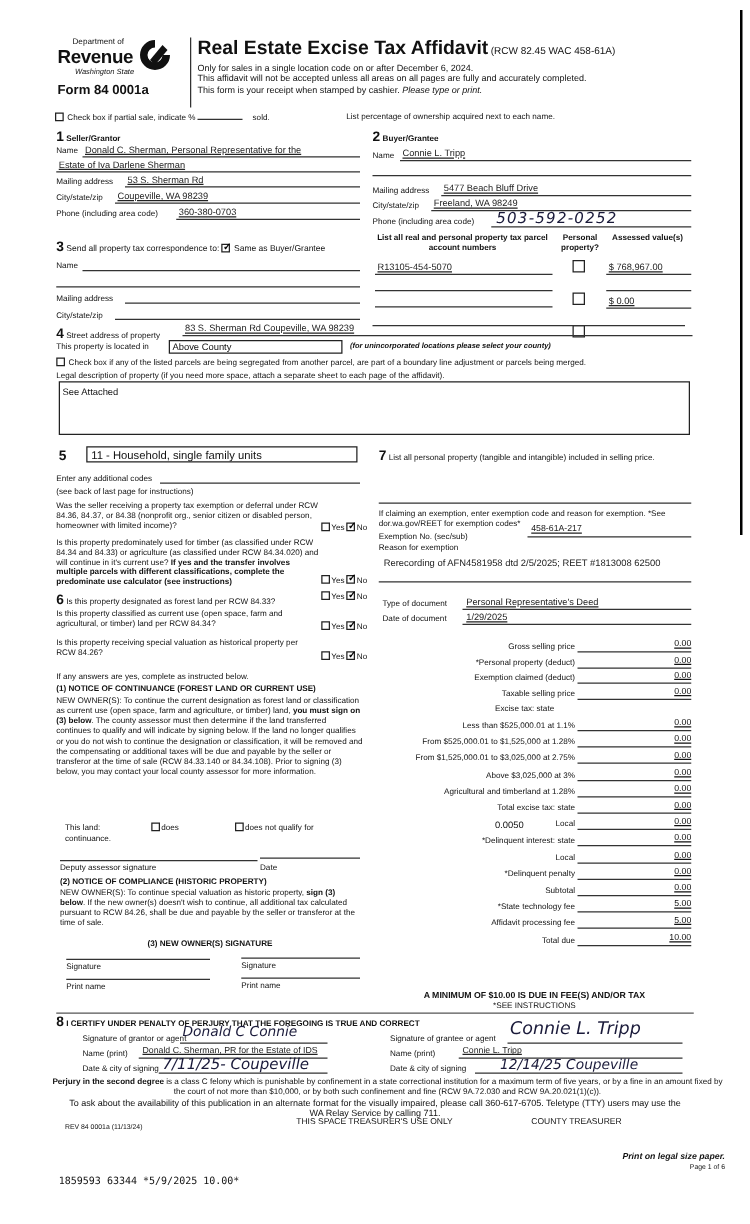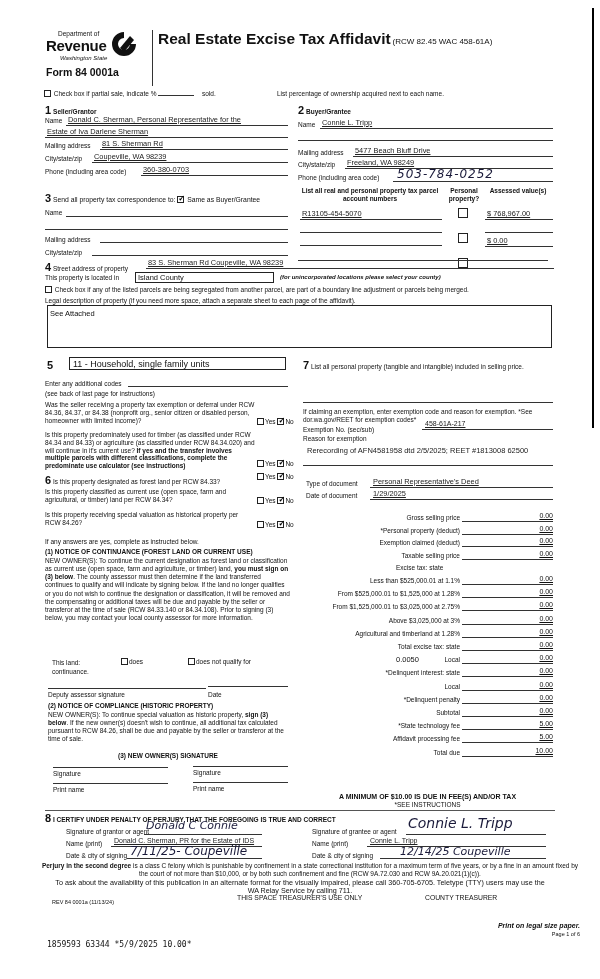--- a/index.html
+++ b/index.html
@@ -32,40 +32,43 @@
   <div class="abs bold" style="left:2px;top:36px;font-size:10.5px;">Form 84 0001a</div>
   <svg class="abs" style="left:66px;top:0;" width="28" height="28" viewBox="0 0 28 28">
     <path d="M14 2 A12 12 0 1 0 26 14 L20 14 A6 6 0 1 1 14 8 Z" fill="#111"></path>
     <path d="M10 18 L20 6 L24 10 L14 22 Z" fill="#111"></path>
   </svg>
 </div>
 <div class="abs" style="left:152px;top:30px;width:1px;height:56px;background:#333;"></div>
 <div class="abs" style="left:158px;top:30px;width:430px;">
   <span class="bold" style="font-size:15.5px;">Real Estate Excise Tax Affidavit</span>
   <span style="font-size:8px;">(RCW 82.45 WAC 458-61A)</span>
+  <div style="font-size:7.2px;margin-top:2px;">Only for sales in a single location code on or after December 6, 2024.</div>
+  <div style="font-size:7.2px;">This affidavit will not be accepted unless all areas on all pages are fully and accurately completed.</div>
+  <div style="font-size:7.2px;"><span>This form is your receipt when stamped by cashier. </span><span class="ital">Please type or print.</span></div>
 </div>
 
 <div class="abs" style="left:44px;top:90px;font-size:6.5px;">
   <span class="cb"></span>
   <span>Check box if partial sale, indicate %</span>
   <span style="display:inline-block;width:36px;border-bottom:1px solid #333;"></span>
   <span style="margin-left:6px;">sold.</span>
 </div>
 <div class="abs" style="left:277px;top:90px;font-size:6.5px;">List percentage of ownership acquired next to each name.</div>
 
 <div class="abs" style="left:45px;top:104px;width:245px;">
   <div><span class="secnum">1</span> <span class="bold" style="font-size:6.5px;">Seller/Grantor</span></div>
 </div>
 <div class="abs" style="left:45px;top:117px;font-size:6.5px;">Name</div>
 <div class="abs typed" style="left:68px;top:116px;text-decoration:underline;">Donald C. Sherman, Personal Representative for the</div>
 <div class="line" style="left:66px;top:125px;width:222px;"></div>
 <div class="abs typed" style="left:47px;top:128px;">Estate of Iva Darlene Sherman</div>
 <div class="line" style="left:45px;top:137px;width:243px;"></div>
 <div class="abs" style="left:45px;top:142px;font-size:6.5px;">Mailing address</div>
-<div class="abs typed" style="left:102px;top:140px;">81 S. Sherman Rd</div>
+<div class="abs typed" style="left:102px;top:140px;">53 S. Sherman Rd</div>
 <div class="line" style="left:100px;top:149px;width:188px;"></div>
 <div class="abs" style="left:45px;top:155px;font-size:6.5px;">City/state/zip</div>
 <div class="abs typed" style="left:94px;top:153px;">Coupeville, WA  98239</div>
 <div class="line" style="left:92px;top:162px;width:196px;"></div>
 <div class="abs" style="left:45px;top:168px;font-size:6.5px;">Phone (including area code)</div>
 <div class="abs typed" style="left:143px;top:166px;">360-380-0703</div>
 <div class="line" style="left:141px;top:175px;width:147px;"></div>
 
 <div class="abs" style="left:45px;top:192px;font-size:6.8px;">
   <span class="secnum">3</span>
@@ -88,21 +91,21 @@
 <div class="abs typed" style="left:322px;top:119px;">Connie L. Tripp</div>
 <div class="line" style="left:320px;top:128px;width:233px;"></div>
 <div class="line" style="left:298px;top:140px;width:255px;"></div>
 <div class="abs" style="left:298px;top:149px;font-size:6.5px;">Mailing address</div>
 <div class="abs typed" style="left:355px;top:147px;">5477 Beach Bluff Drive</div>
 <div class="line" style="left:353px;top:156px;width:200px;"></div>
 <div class="abs" style="left:298px;top:161px;font-size:6.5px;">City/state/zip</div>
 <div class="abs typed" style="left:347px;top:159px;">Freeland, WA  98249</div>
 <div class="line" style="left:345px;top:168px;width:208px;"></div>
 <div class="abs" style="left:298px;top:174px;font-size:6.5px;">Phone (including area code)</div>
-<div class="abs hand" style="left:397px;top:167px;font-size:12px;letter-spacing:1px;">503-784-0252</div>
+<div class="abs hand" style="left:397px;top:167px;font-size:12px;letter-spacing:1px;">503-592-0252</div>
 <div class="line" style="left:393px;top:181px;width:160px;"></div>
 
 <div class="abs bold center" style="left:300px;top:187px;width:140px;font-size:6.5px;">List all real and personal property tax parcel account numbers</div>
 <div class="abs bold center" style="left:445px;top:187px;width:38px;font-size:6.5px;">Personal property?</div>
 <div class="abs bold center" style="left:488px;top:187px;width:60px;font-size:6.5px;">Assessed value(s)</div>
 
 <div>
   <div class="abs typed" style="left:302px;top:210px;">R13105-454-5070</div>
   <div class="line" style="left:300px;top:219px;width:142px;"></div>
   <span class="abs cb big-cb" style="left:458px;top:208px;"></span>
@@ -122,21 +125,21 @@
 </div>
 <div class="line" style="left:298px;top:260px;width:250px;"></div>
 
 <div class="abs" style="left:45px;top:261px;font-size:6.5px;">
   <span class="secnum">4</span>
   <span>Street address of property</span>
 </div>
 <div class="abs typed" style="left:148px;top:259px;">83 S. Sherman Rd Coupeville, WA  98239</div>
 <div class="line" style="left:146px;top:268px;width:408px;"></div>
 <div class="abs" style="left:45px;top:274px;font-size:6.5px;">This property is located in</div>
-<div class="abs" style="left:135px;top:272px;width:139px;height:11px;border:1px solid #222;font-size:7.5px;padding-left:2px;line-height:10px;">Island County</div>
+<div class="abs" style="left:135px;top:272px;width:139px;height:11px;border:1px solid #222;font-size:7.5px;padding-left:2px;line-height:10px;">Above County</div>
 <div class="abs bold ital" style="left:280px;top:274px;font-size:6px;">(for unincorporated locations please select your county)</div>
 <div class="abs" style="left:45px;top:286px;font-size:6.5px;">
   <span class="cb"></span>
   <span>Check box if any of the listed parcels are being segregated from another parcel, are part of a boundary line adjustment or parcels being merged.</span>
 </div>
 <div class="abs" style="left:45px;top:297px;font-size:6.5px;">Legal description of property (if you need more space, attach a separate sheet to each page of the affidavit).</div>
 <div class="abs" style="left:47px;top:305px;width:505px;height:43px;border:1px solid #222;font-size:7.5px;padding:3px 2px;">See Attached</div>
 
 <div class="abs secnum" style="left:47px;top:359px;">5</div>
 <div class="abs" style="left:69px;top:357px;width:217px;height:13px;border:1px solid #222;font-size:9px;padding-left:3px;line-height:12px;">11 - Household, single family units</div>
@@ -342,19 +345,19 @@
 <div class="abs" style="left:312px;top:840px;font-size:6.5px;">Name (print)</div>
 <div class="abs typed" style="left:370px;top:837px;font-size:7px;">Connie L. Tripp</div>
 <div class="line" style="left:367px;top:846px;width:179px;"></div>
 <div class="abs" style="left:312px;top:852px;font-size:6.5px;">Date &amp; city of signing</div>
 <div class="abs hand" style="left:400px;top:845px;font-size:11px;">12/14/25  Coupeville</div>
 <div class="line" style="left:380px;top:858px;width:166px;"></div>
 
 <div class="abs center" style="left:40px;top:862px;width:540px;font-size:6.5px;line-height:1.2;">
   <span class="bold">Perjury in the second degree</span><span> is a class C felony which is punishable by confinement in a state correctional institution for a maximum term of five years, or by a fine in an amount fixed by the court of not more than $10,000, or by both such confinement and fine (RCW 9A.72.030 and RCW 9A.20.021(1)(c)).</span>
 </div>
-<div class="abs center" style="left:55px;top:879px;width:490px;font-size:7.2px;line-height:1.15;">To ask about the availability of this publication in an alternate format for the visually impaired, please call 360-705-6705. Teletype (TTY) users may use the WA Relay Service by calling 711.</div>
+<div class="abs center" style="left:55px;top:879px;width:490px;font-size:7.2px;line-height:1.15;">To ask about the availability of this publication in an alternate format for the visually impaired, please call 360-617-6705. Teletype (TTY) users may use the WA Relay Service by calling 711.</div>
 <div class="abs" style="left:52px;top:899px;font-size:5.5px;">REV 84 0001a (11/13/24)</div>
 <div class="abs" style="left:237px;top:894px;font-size:6.8px;">THIS SPACE TREASURER'S USE ONLY</div>
 <div class="abs" style="left:425px;top:894px;font-size:6.8px;">COUNTY TREASURER</div>
 <div class="abs bold ital right" style="left:400px;top:922px;width:180px;font-size:7px;">Print on legal size paper.</div>
 <div class="abs right" style="left:480px;top:931px;width:100px;font-size:5.5px;">Page 1 of 6</div>
 <div class="abs" style="left:47px;top:940px;font-family:'DejaVu Sans Mono',monospace;font-size:8px;">1859593 63344 *5/9/2025 10.00*</div>
 
 </body></html>

